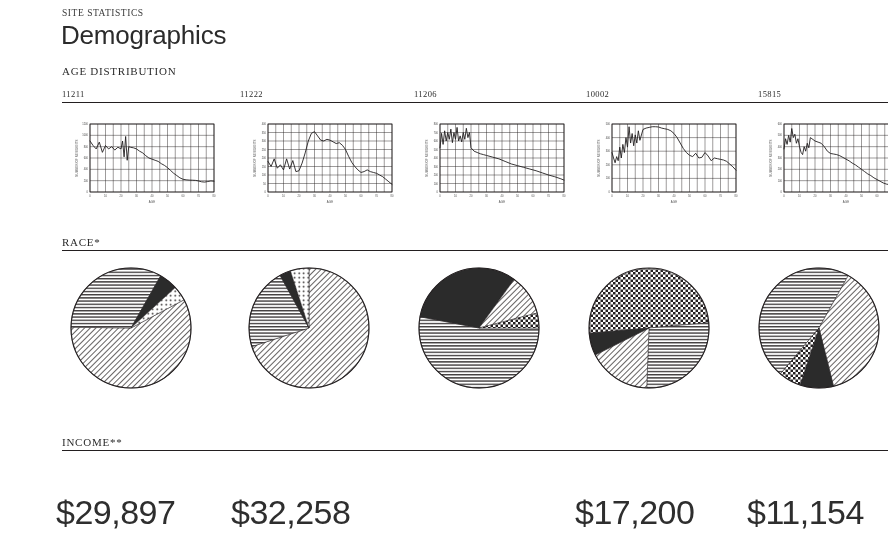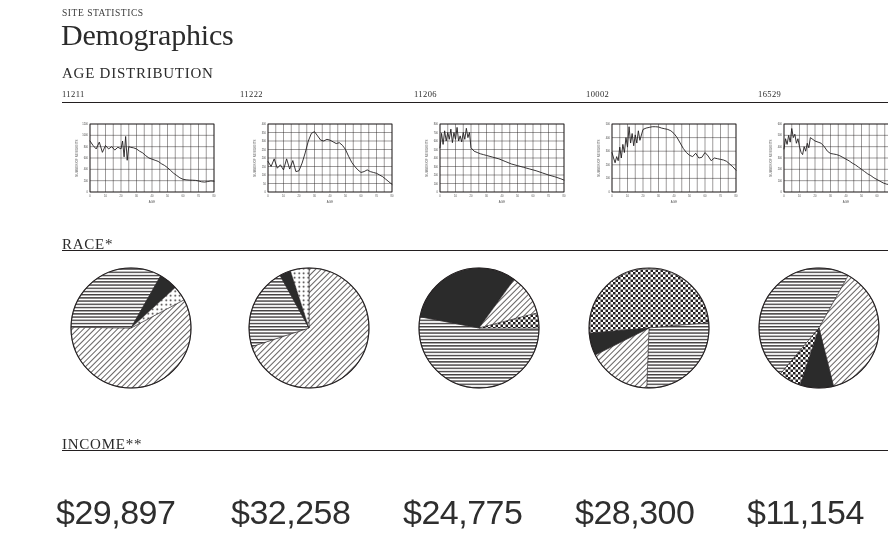--- a/index.html
+++ b/index.html
@@ -32,33 +32,33 @@
     font-family: "Liberation Serif", serif;
     font-size: 9.5px;
     letter-spacing: 0.55px;
     color: #3a3a3a;
     text-transform: uppercase;
   }
   .title {
     position: absolute;
     left: 13px;
     top: 18px;
-    font-family: Liberation Serif, serif;
-    font-size: 30px;
+    font-family: Liberation Sans, sans-serif;
+    font-size: 26px;
     font-weight: 400;
     letter-spacing: -0.2px;
     color: #2b2b2b;
     line-height: 34px;
   }
 
   
   .section-label {
     position: absolute;
     font-family: "Liberation Serif", serif;
-    font-size: 15px;
+    font-size: 11px;
     letter-spacing: 0.75px;
     color: #2b2b2b;
     text-transform: uppercase;
   }
   .rule {
     position: absolute;
     left: 14px;
     width: 860px;
     height: 1px;
     background: #231f20;
@@ -121,21 +121,21 @@
 
   <div class="kicker">SITE STATISTICS</div>
   <div class="title">Demographics</div>
 
   <div class="section-label" style="left:14px; top:65px;">AGE DISTRIBUTION</div>
 
   <div class="zip" style="left:14px;text-align:right;">11211</div>
   <div class="zip" style="left:192px;">11222</div>
   <div class="zip" style="left:366px;text-align:center;">11206</div>
   <div class="zip" style="left:538px;">10002</div>
-  <div class="zip" style="left:710px;">16529</div>
+  <div class="zip" style="left:710px;">15815</div>
 
   <div class="rule" style="top:102px;"></div>
 
   <div class="chart-cell" style="left:12px;">
       <svg width="160" height="100" viewBox="0 0 160 100">
         <line x1="30" y1="6" x2="30" y2="74" class="grid-line"></line>
         <line x1="45.5" y1="6" x2="45.5" y2="74" class="grid-line"></line>
         <line x1="61" y1="6" x2="61" y2="74" class="grid-line"></line>
         <line x1="76.5" y1="6" x2="76.5" y2="74" class="grid-line"></line>
         <line x1="92" y1="6" x2="92" y2="74" class="grid-line"></line>
@@ -521,17 +521,16 @@
         <path d="M66 66 L47.06 122.93 A60 60 0 0 1 27.43 111.96 Z" fill="url(#check4)" class="pie-slice"></path>
         <circle cx="66" cy="66" r="60" class="pie-outline"></circle>
       </svg>
     </div>
 
   <div class="section-label" style="left:14px; top:436px;">INCOME**</div>
   <div class="rule" style="top:450px;"></div>
 
   <div class="income" style="left:8px;">$29,897</div>
   <div class="income" style="left:183px;">$32,258</div>
-  <div class="income" style="left:355px;">$24,775</div>
-  <div class="income" style="left:527px;">$28,300</div>
+  <div class="income" style="left:527px;">$17,200</div>
   <div class="income" style="left:699px;">$11,154</div>
 
 </div>
 
 </body></html>

